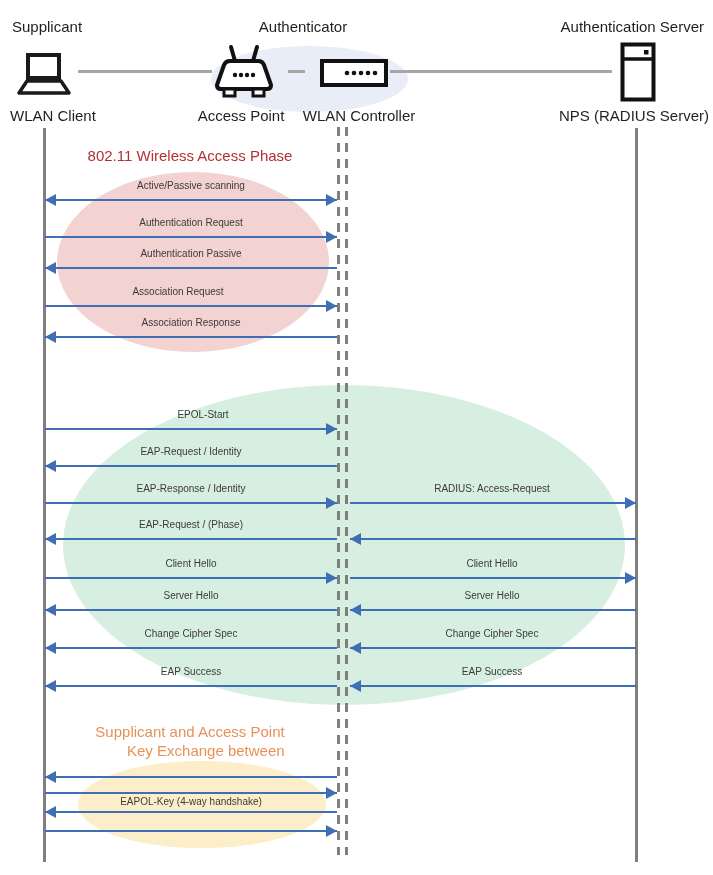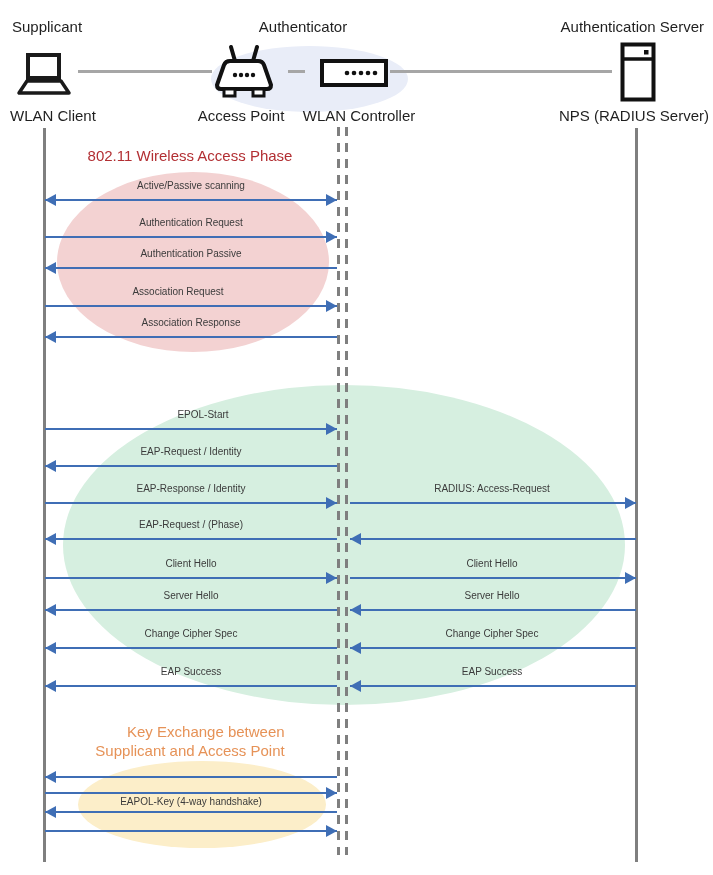--- a/index.html
+++ b/index.html
@@ -94,22 +94,22 @@
     <div class="dash-line" style="left:0;"></div>
     <div class="dash-line" style="left:8px;"></div>
   </div>
   <div class="lifeline" style="left:635px;top:128px;height:734px;"></div>
 
   <div class="abs" id="layer-fg" style="left:0;top:0;width:713px;height:875px;">
       <div class="phase-title" style="left: 190px; top: 146px; color: rgb(178, 47, 51);">
         <div class="">802.11 Wireless Access Phase</div>
       </div>
       <div class="phase-title" style="left: 190px; top: 722px; color: rgb(230, 146, 87);">
+        <div class="">Supplicant and Access Point</div>
         <div class="">Key Exchange between</div>
-        <div class="">Supplicant and Access Point</div>
       </div>
       <div class="mline" style="left: 45px; top: 199px; width: 292px;"></div>
       <div class="ah r" style="left: 326px; top: 194px;"></div>
       <div class="ah l" style="left: 45px; top: 194px;"></div>
       <div class="mlabel" style="left: 191px; top: 180px;">Active/Passive scanning</div>
       <div class="mline" style="left: 45px; top: 236px; width: 292px;"></div>
       <div class="ah r" style="left: 326px; top: 231px;"></div>
       <div class="mlabel" style="left: 191px; top: 217px;">Authentication Request</div>
       <div class="mline" style="left: 45px; top: 267px; width: 292px;"></div>
       <div class="ah l" style="left: 45px; top: 262px;"></div>

